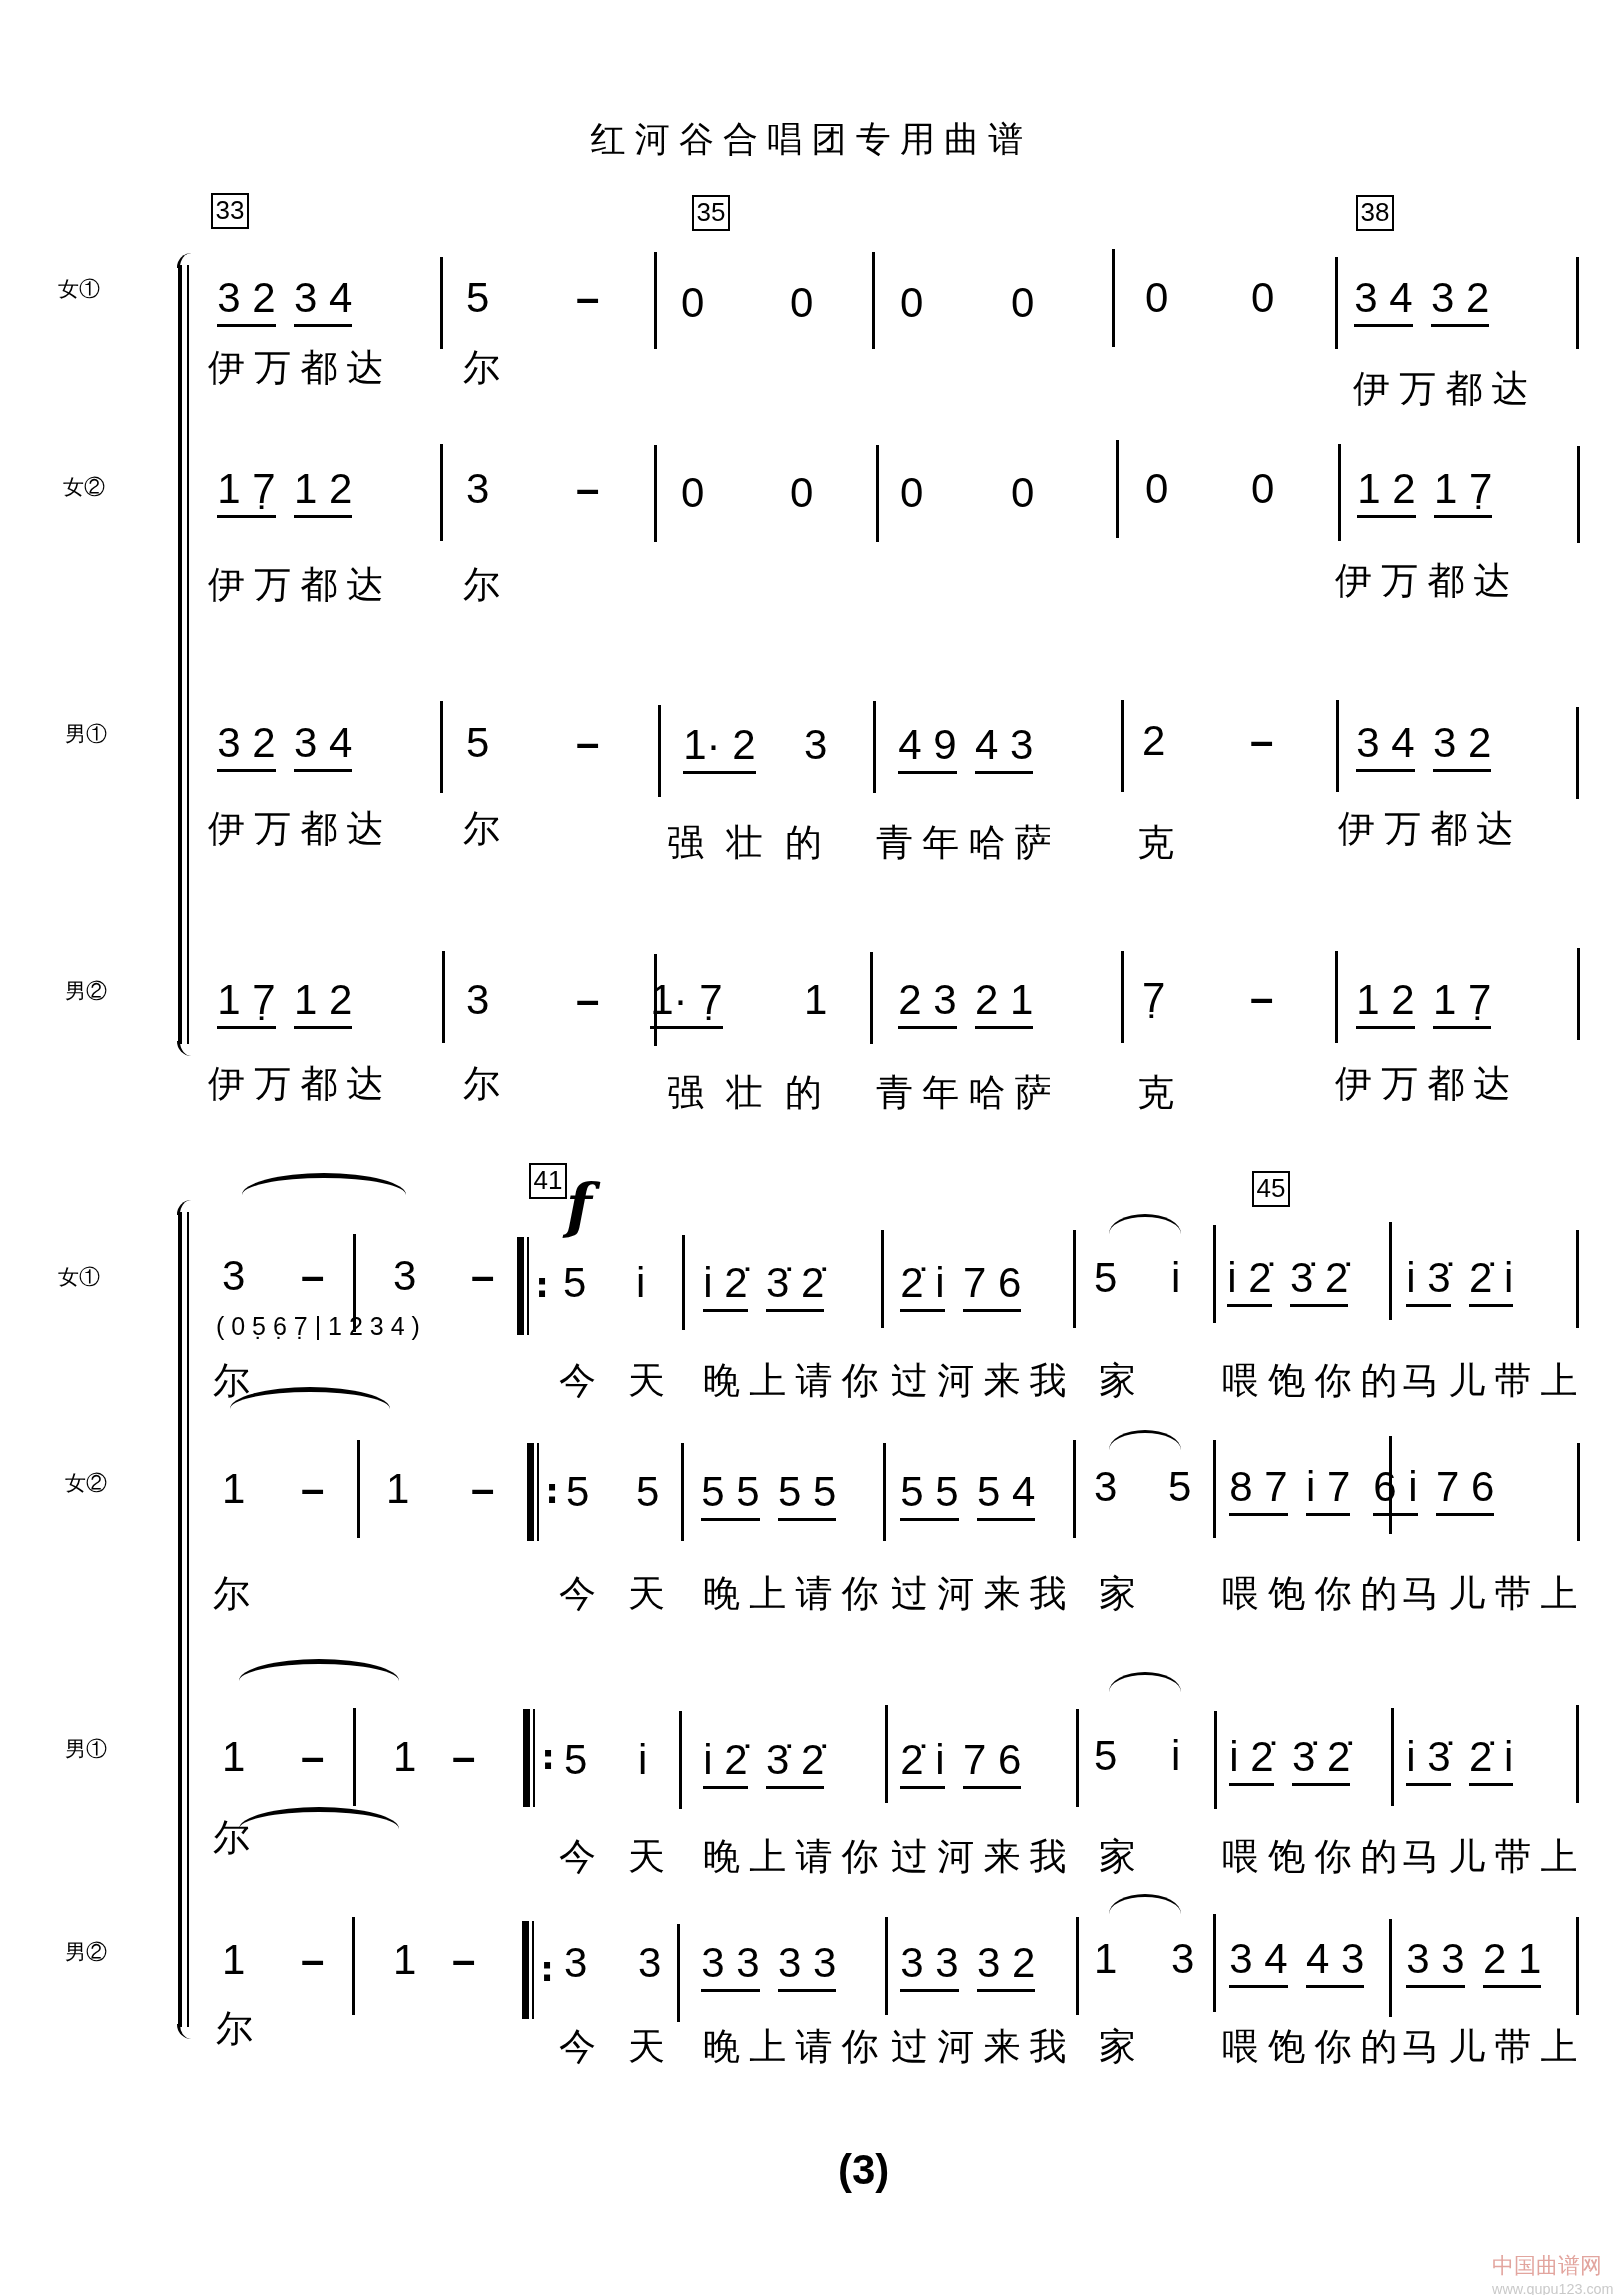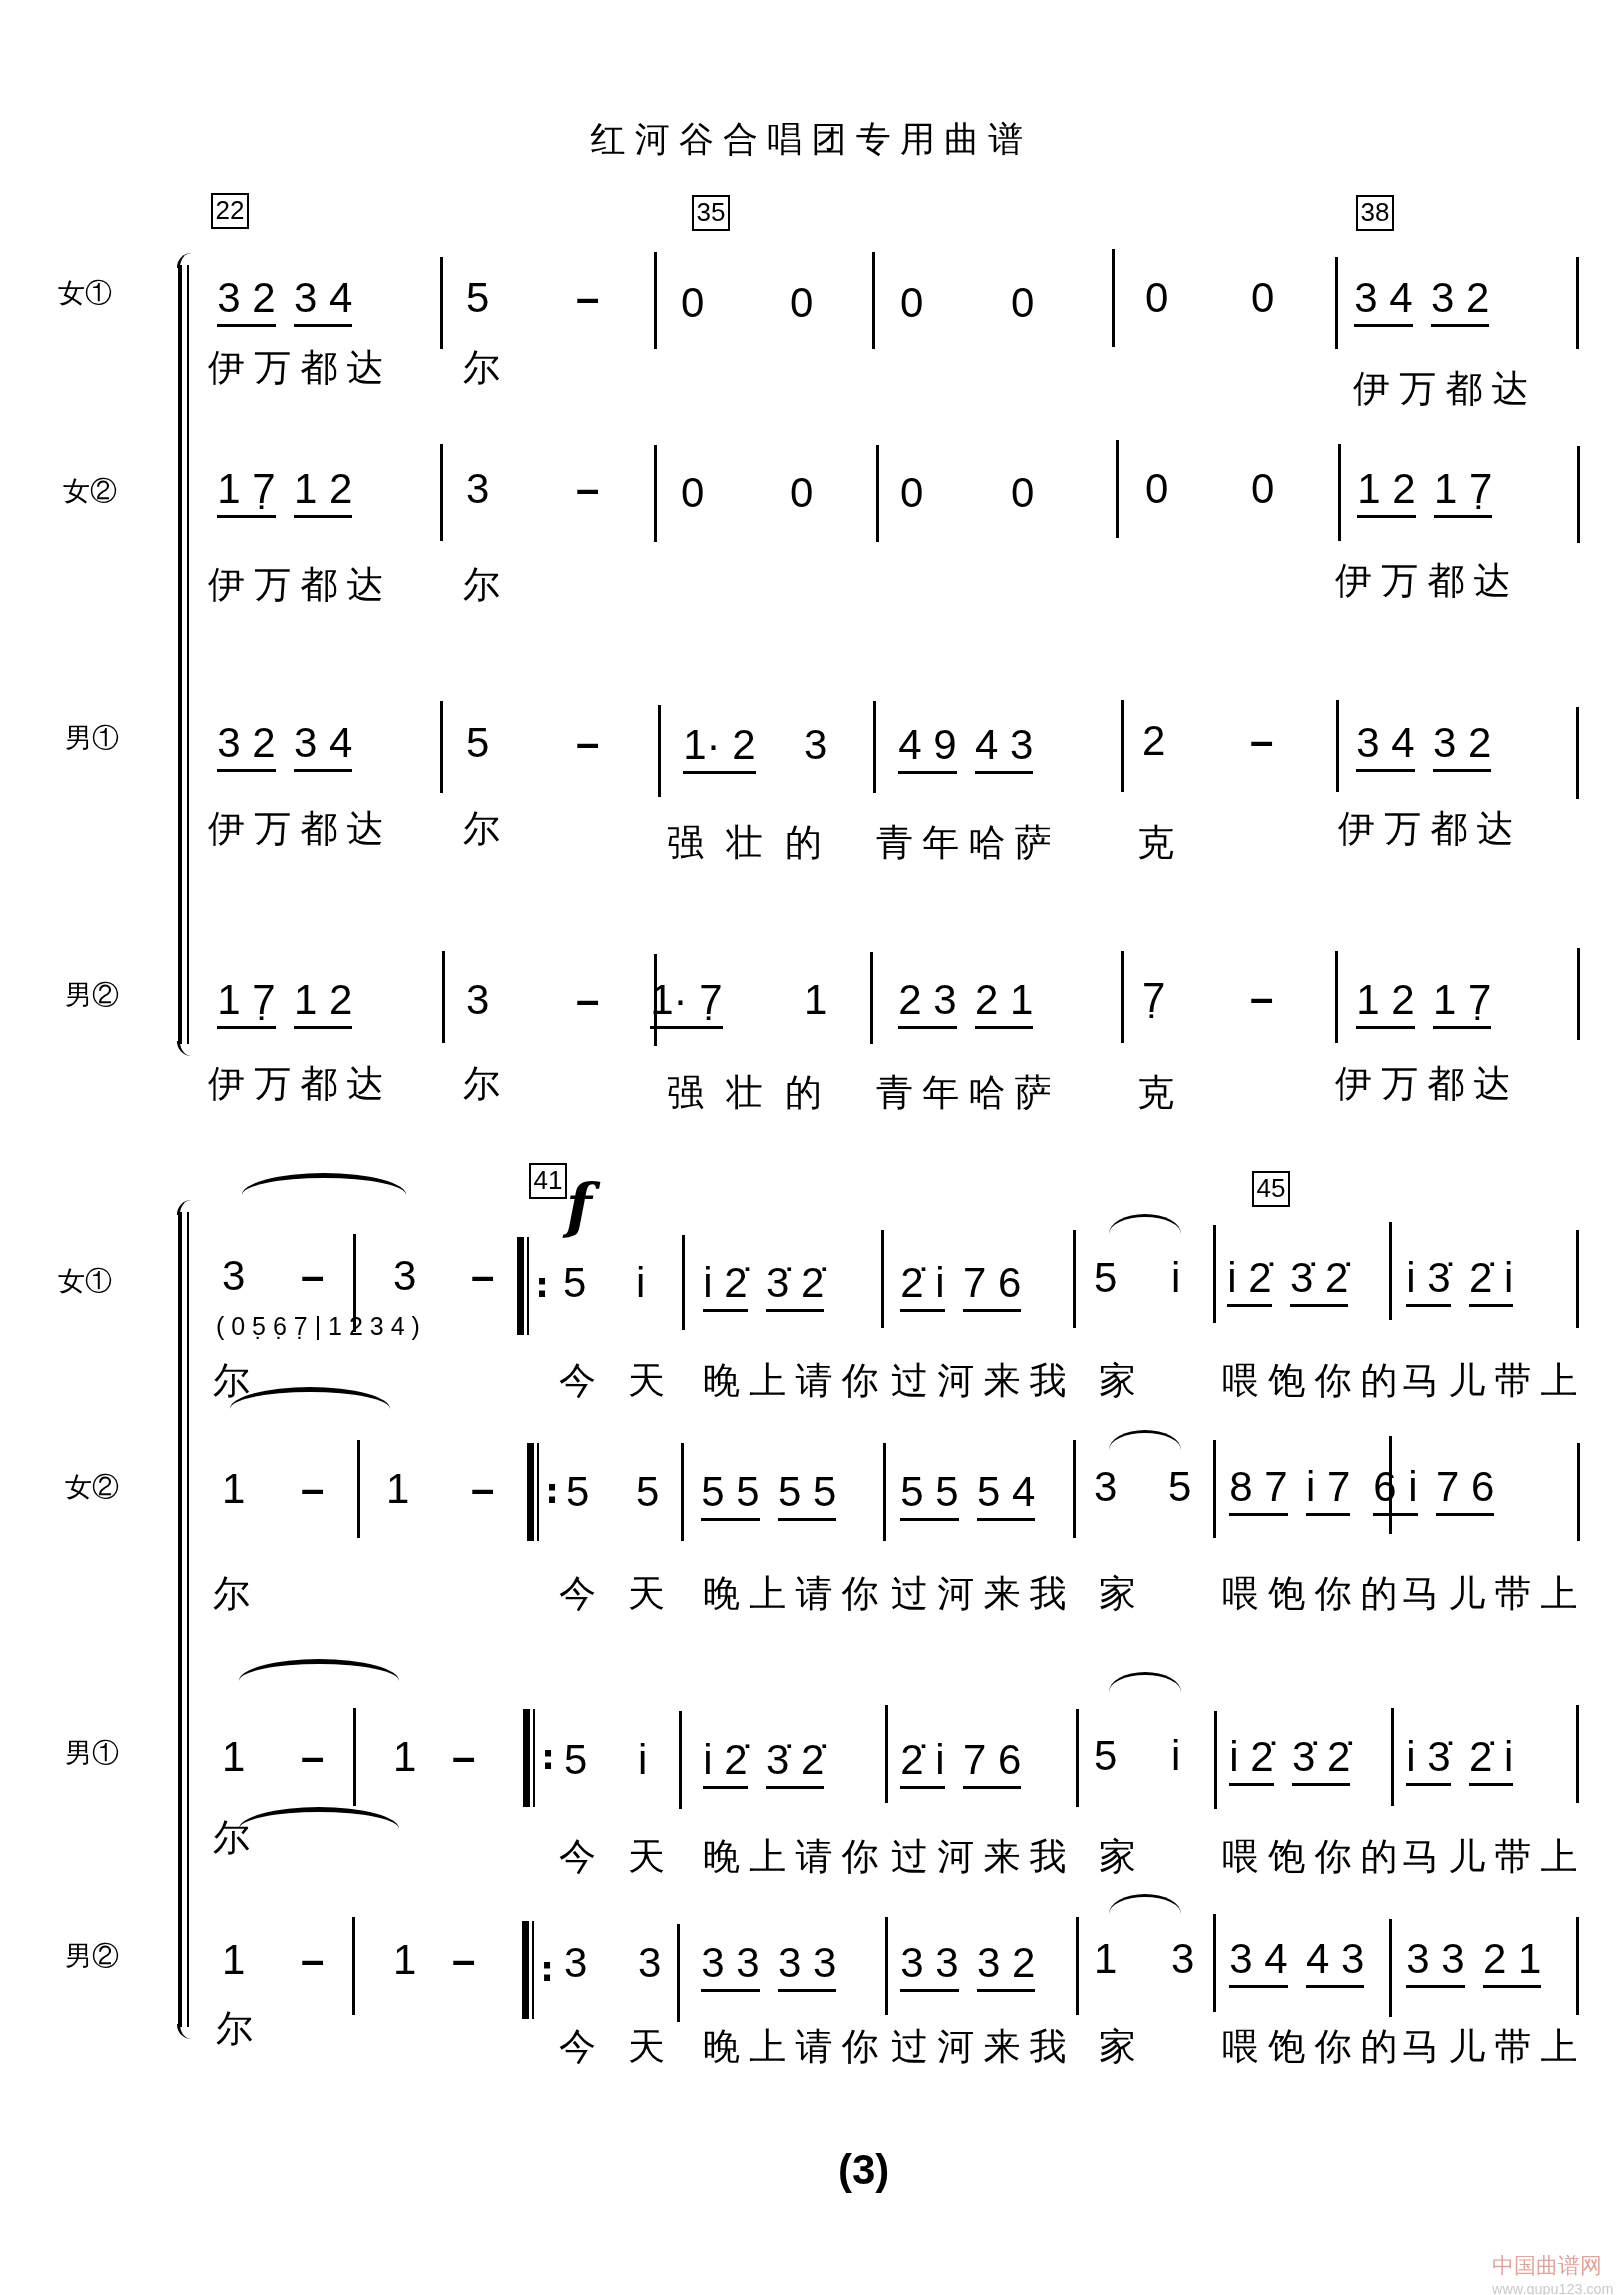--- a/index.html
+++ b/index.html
@@ -3,21 +3,21 @@
 <meta charset="utf-8">
 <style>
   html, body { margin:0; padding:0; background:#ffffff; }
   body { width:1623px; height:2295px; position:relative; overflow:hidden;
          font-family:"DejaVu Sans", "Liberation Sans", sans-serif; color:#000; }
   .abs { position:absolute; }
   .title { left:0; width:1623px; top:116px; text-align:center; font-size:35px;
            letter-spacing:9.2px; font-family:"DejaVu Serif", serif; }
   .mnum { border:2.6px solid #000; font-size:26px; line-height:29px; padding:1.3px 2.6px;
           font-family:"Liberation Sans", sans-serif; background:#fff; }
-  .label { font-size:27px; font-family:"DejaVu Serif", serif; white-space:nowrap; }
+  .label { font-size:21px; font-family:"DejaVu Serif", serif; white-space:nowrap; }
   .bracket { border-left:4.6px solid #000; border-right:2px solid #000; width:5.2px; }
   .bracket:before, .bracket:after { content:""; position:absolute; left:-4.6px; width:14.4px; height:14.4px; border-left:3.3px solid #000; }
   .bracket:before { top:-11.8px; border-top-left-radius:14.4px; }
   .bracket:after { bottom:-11.8px; border-bottom-left-radius:14.4px; }
   .bar { width:2.6px; background:#000; }
   .repeat { width:17px; }
   .repeat .thick { position:absolute; left:0; top:0; bottom:0; width:6.5px; background:#000; }
   .repeat .thin { position:absolute; left:9.8px; top:0; bottom:0; width:2px; background:#000; }
   .repeat .dots { position:absolute; left:18.3px; top:50%; transform:translateY(-50%); font-size:34px; line-height:19.6px; font-weight:bold; }
   .measure { display:flex; align-items:flex-start;text-align:right; }
@@ -33,21 +33,21 @@
   .pagenum { font-size:42px; font-weight:bold; font-family:"Liberation Sans", sans-serif; }
   .watermark { font-size:22px; color:#c0392b; opacity:0.45; font-family:"DejaVu Serif", serif; }
   .watermark small { display:block; font-size:14.4px; color:#888; font-family:"Liberation Sans", sans-serif; }
   .cell { position:absolute; font-size:42px; font-family:"Liberation Sans", sans-serif; line-height:46px; }
 </style>
 </head>
 <body>
 
 <div class="abs title">红河谷合唱团专用曲谱</div>
 
-<div class="abs mnum" style="left:211px;top:193px;">22</div>
+<div class="abs mnum" style="left:211px;top:193px;">33</div>
 <div class="abs mnum" style="left:692px;top:195px;">35</div>
 <div class="abs mnum" style="left:1356px;top:195px;">38</div>
 
 <div class="abs bracket" style="left:178px;top:265px;height:779px;"></div>
 
 <div class="abs label" style="left:58px;top:275px;">女①</div>
 <div class="abs label" style="left:63px;top:473px;">女②</div>
 <div class="abs label" style="left:65px;top:720px;">男①</div>
 <div class="abs label" style="left:65px;top:977px;">男②</div>
 

